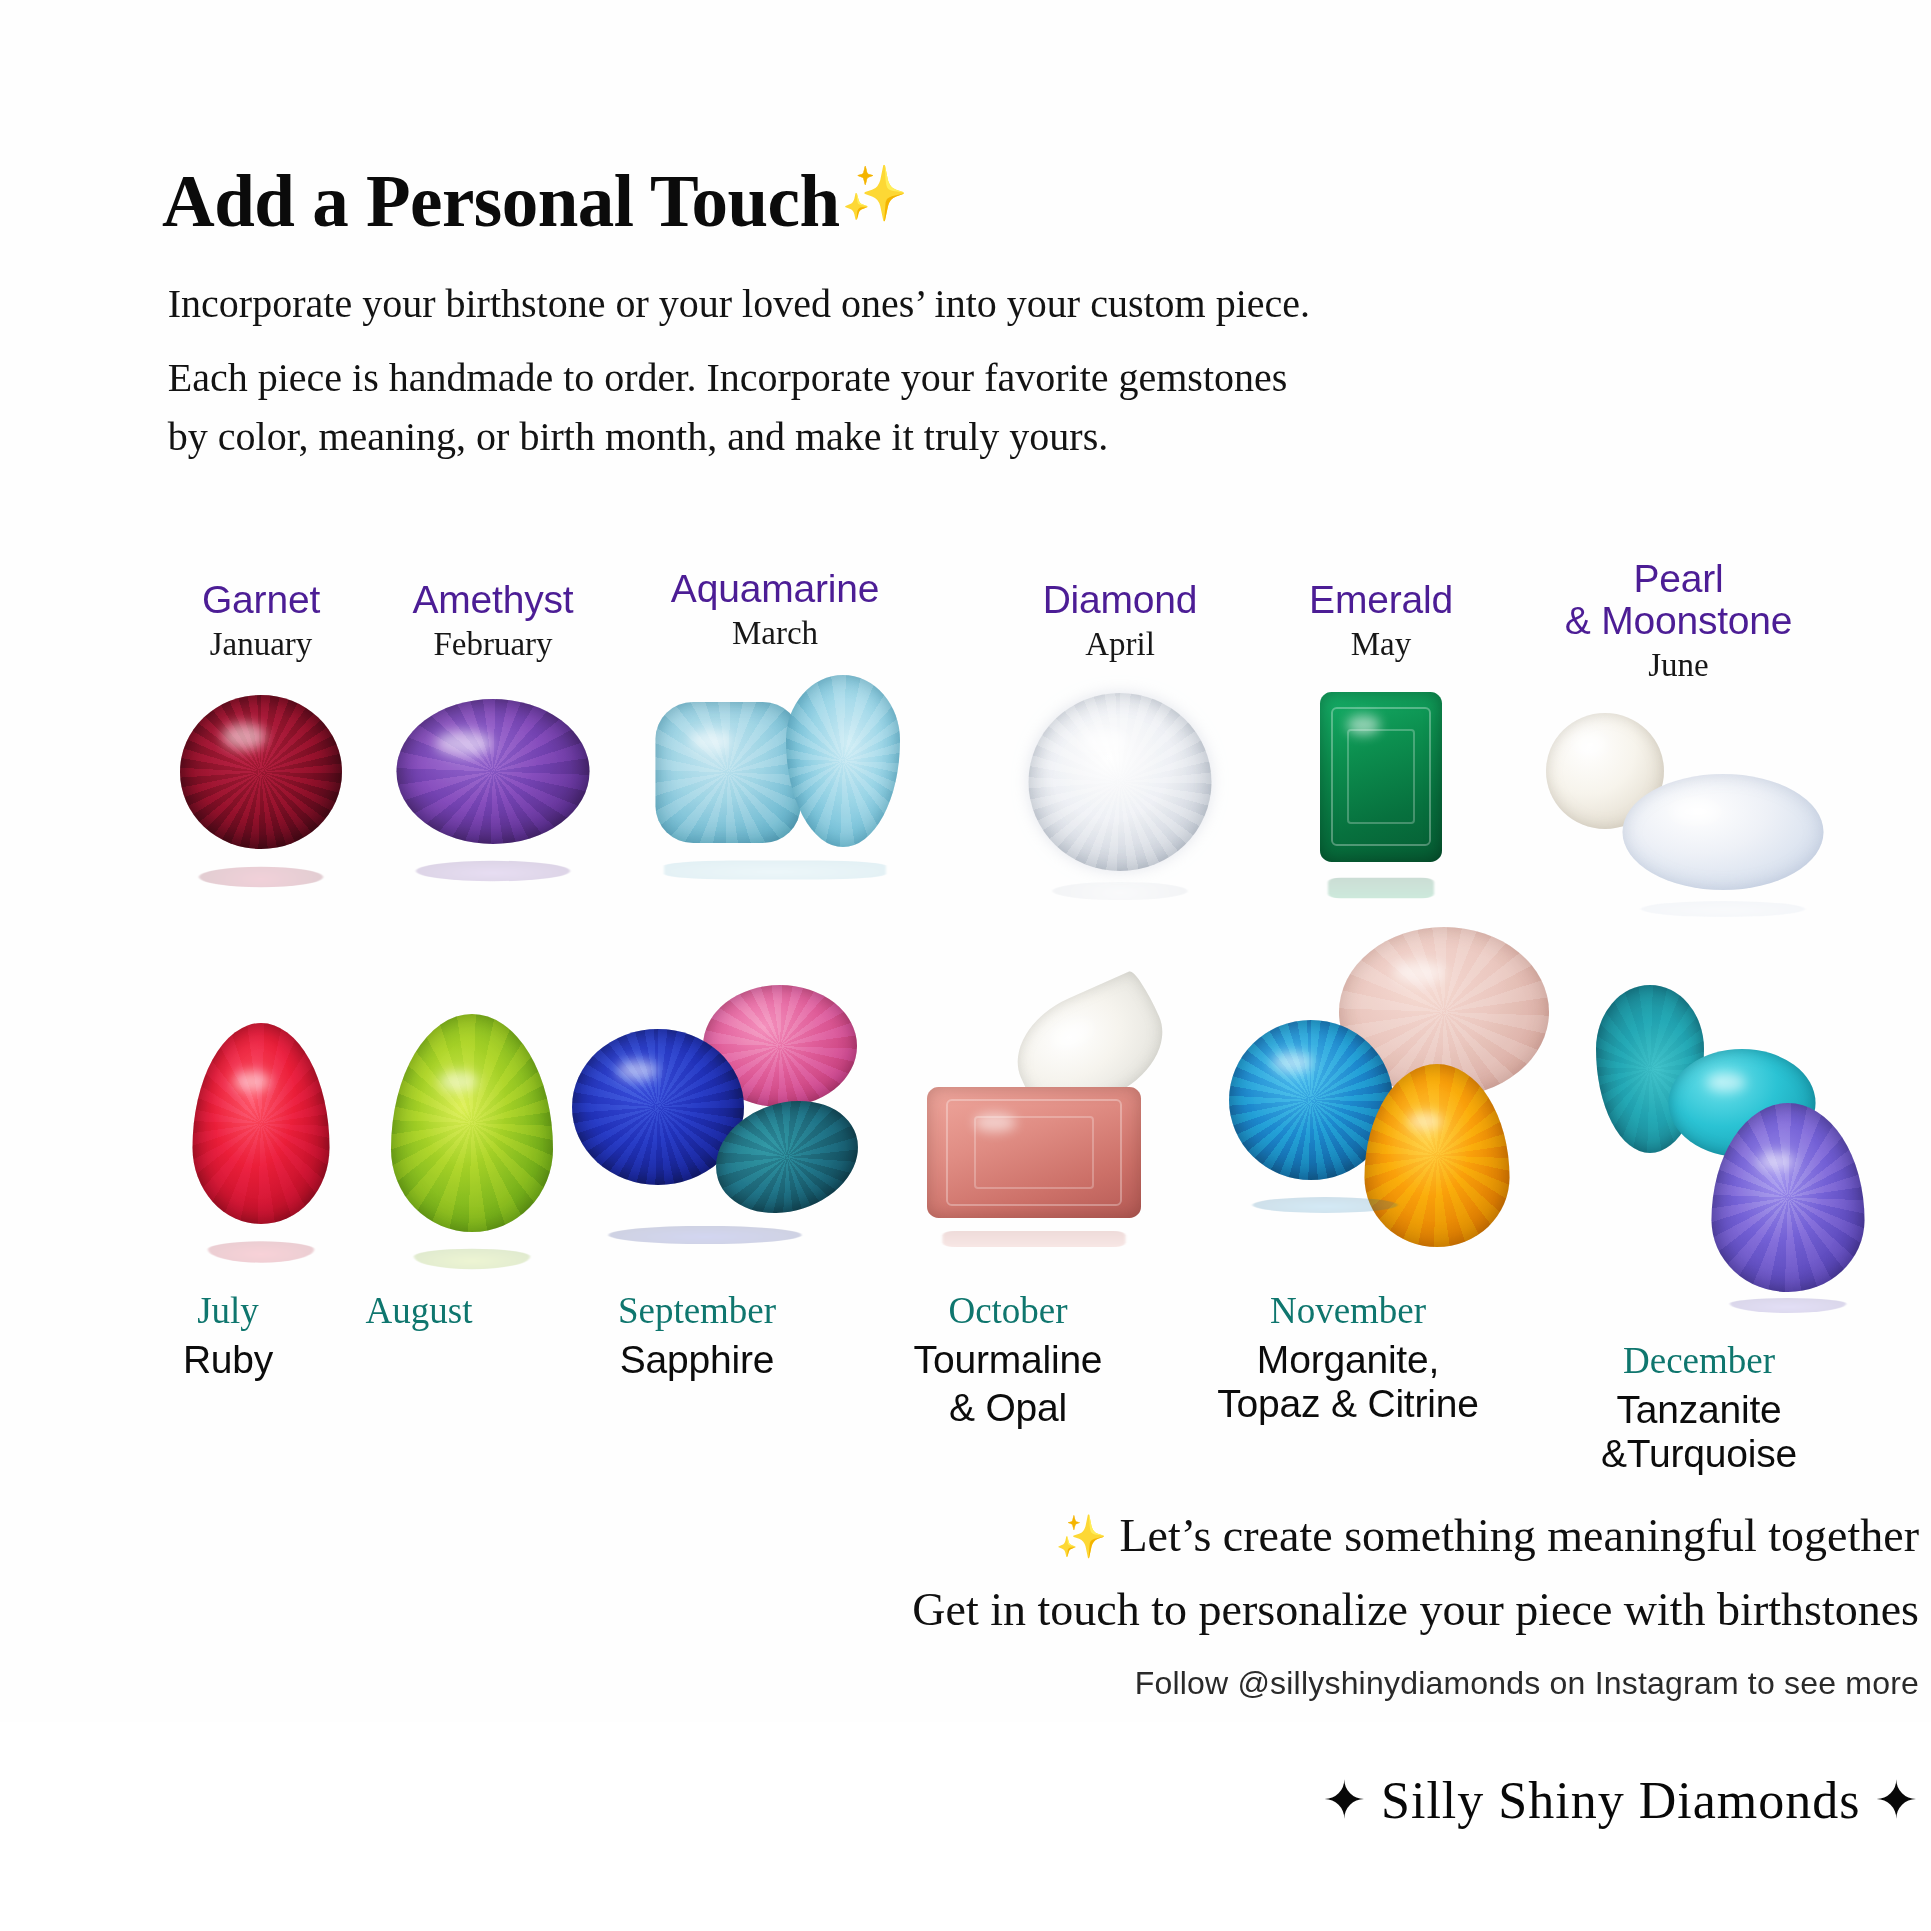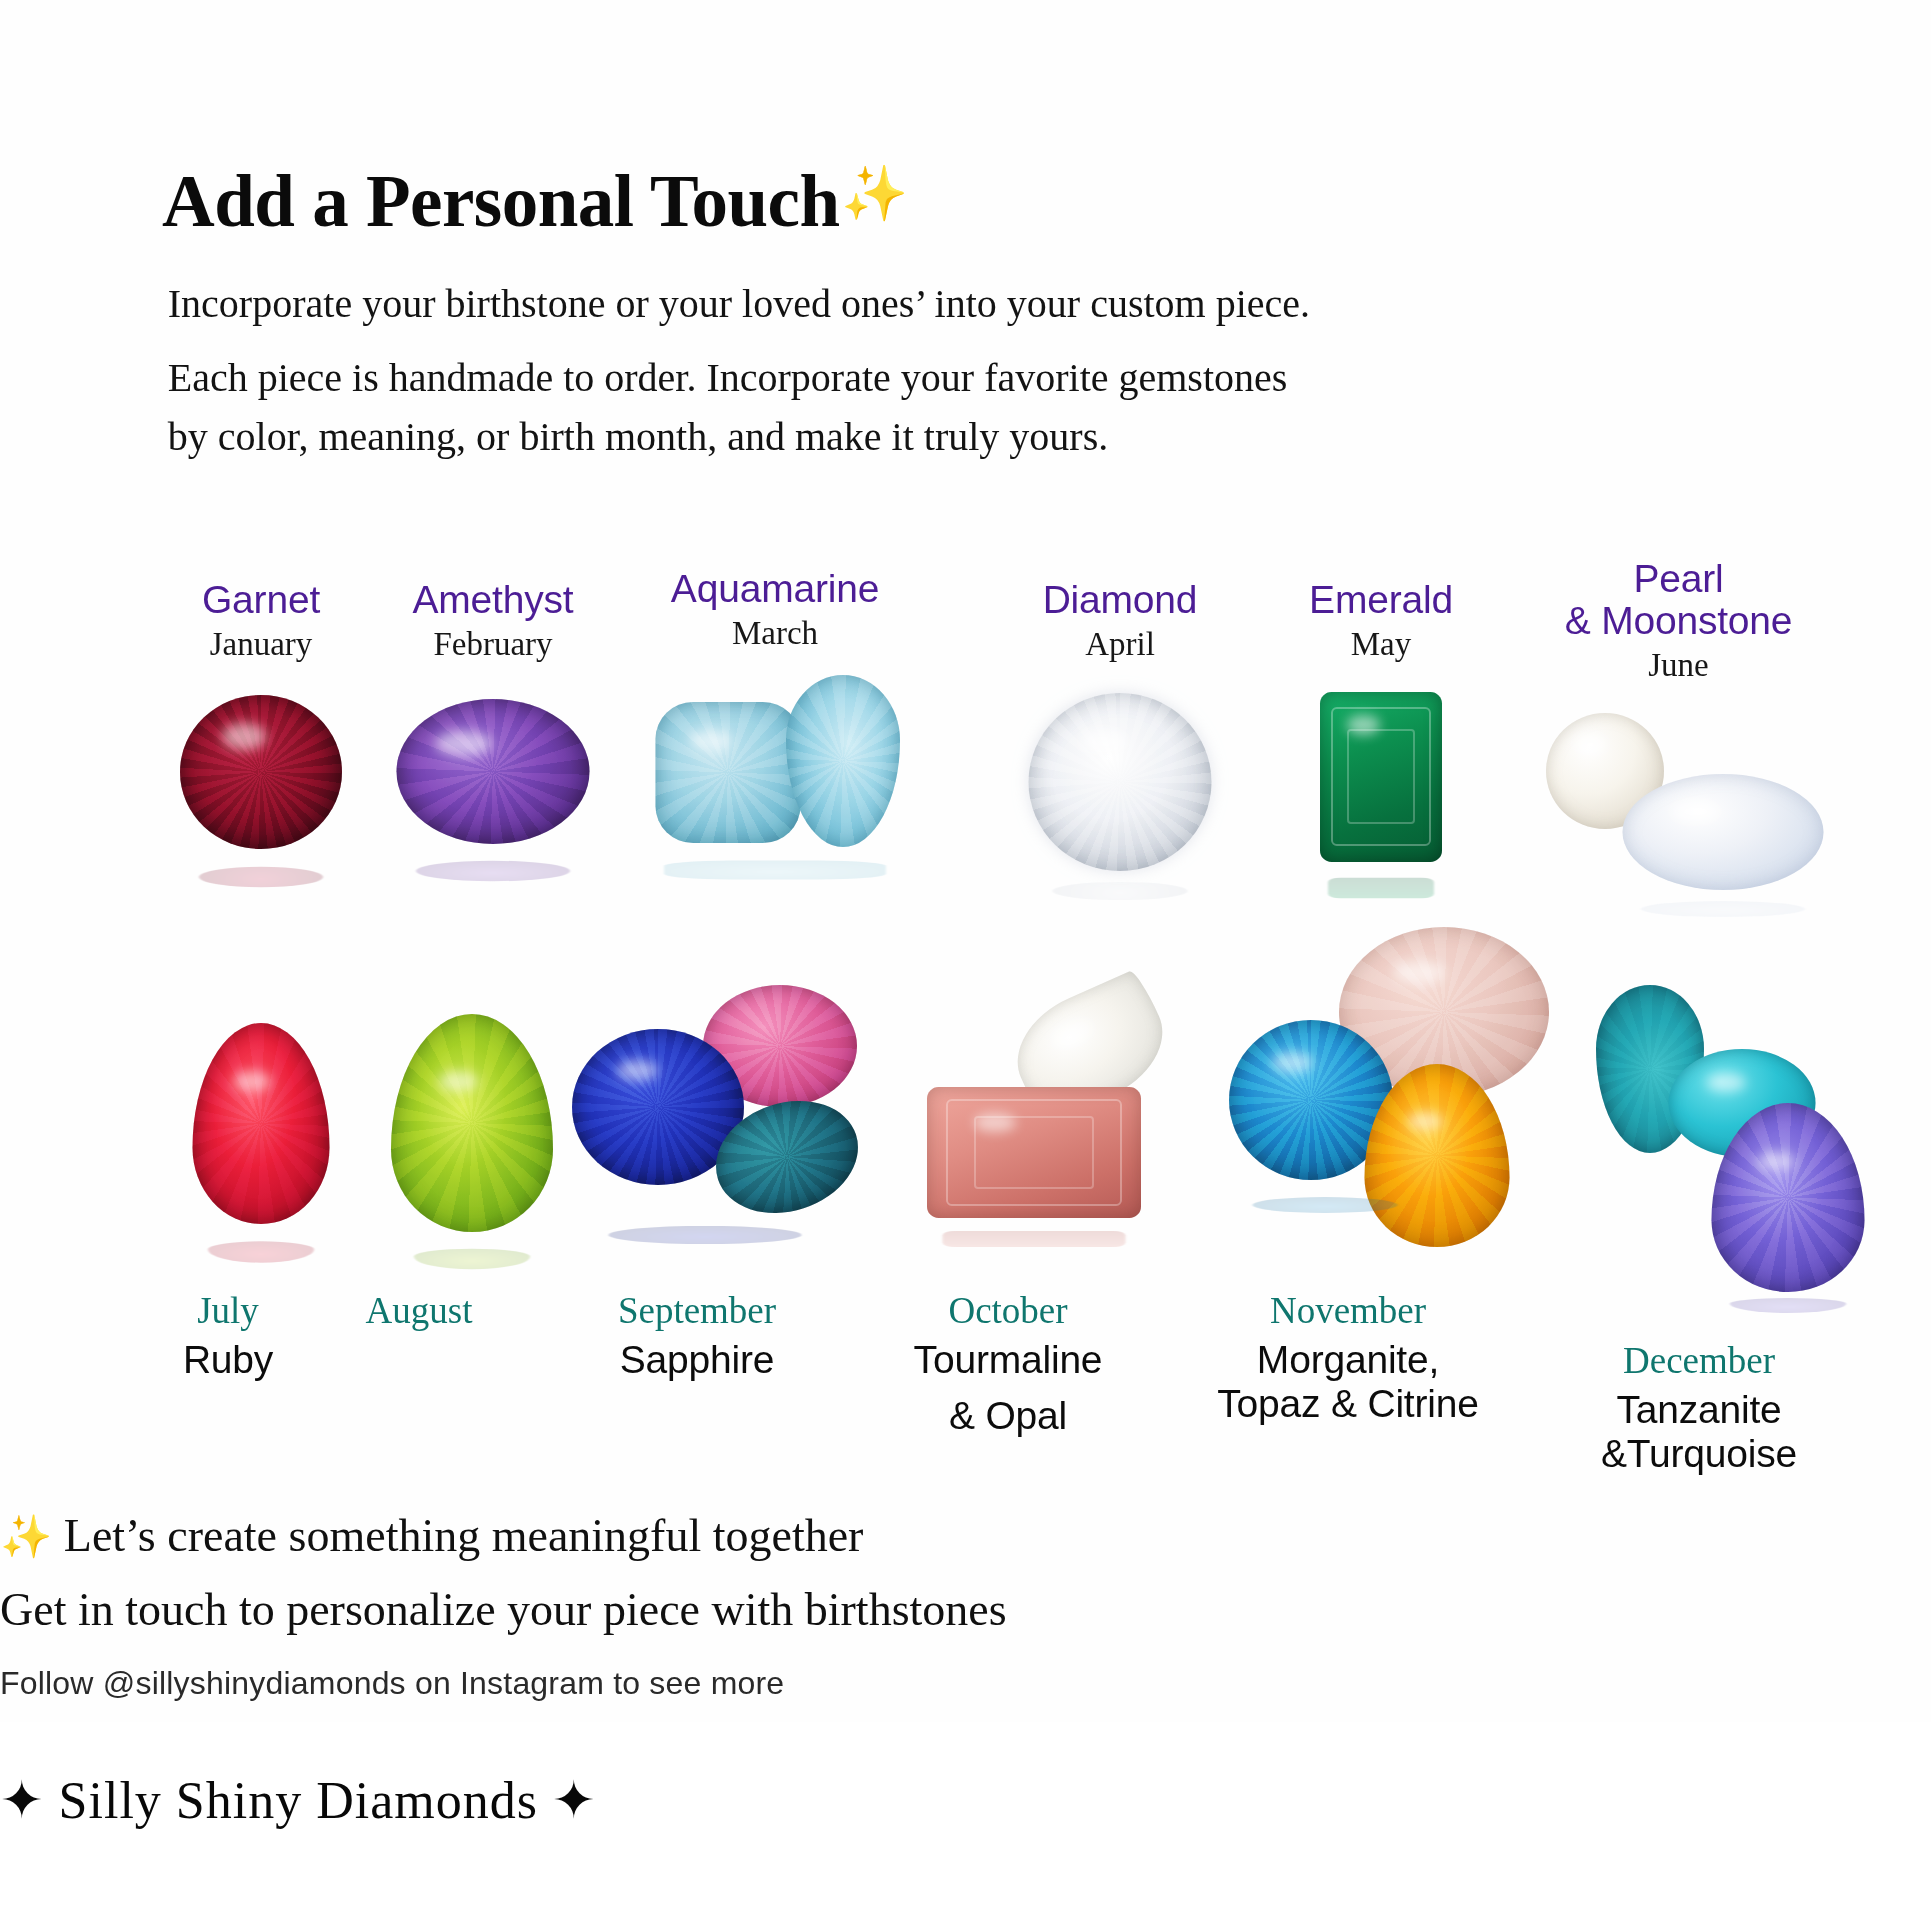--- a/index.html
+++ b/index.html
@@ -173,23 +173,23 @@
     color: #0c0c0c;
     line-height: 1.12;
     margin-top: 5.8px;
     letter-spacing: -0.2px;
   }
 
   
   .footer {
     position: absolute;
     left: 0;
-    right: 0;
+    right: 12px;
     top: 1506px;
-    text-align: left;
+    text-align: right;
   }
   .cta1 {
     font-family: "Liberation Serif", serif;
     font-size: 46px;
     color: #101010;
     line-height: 1.3;
   }
   .cta1 .sp {
     color: #f2c94c;
     font-size: 42px;
@@ -448,21 +448,21 @@
   </div>
 
   <div class="bot-label" style="left:697px; top:1284px;">
     <div class="bot-month">September</div>
     <div class="bot-name">Sapphire</div>
   </div>
 
   <div class="bot-label" style="left:1008px; top:1284px;">
     <div class="bot-month">October</div>
     <div class="bot-name">Tourmaline</div>
-    <div class="bot-name" style="margin-top:12px;">&amp; Opal</div>
+    <div class="bot-name" style="margin-top:4px;">&amp; Opal</div>
   </div>
 
   <div class="bot-label" style="left:1348px; top:1284px; width:444px;">
     <div class="bot-month">November</div>
     <div class="bot-name">Morganite,</div>
     <div class="bot-name" style="margin-top:0;">Topaz &amp; Citrine</div>
   </div>
 
   <div class="bot-label" style="left:1699px; top:1334px; width:415px;">
     <div class="bot-month">December</div>

